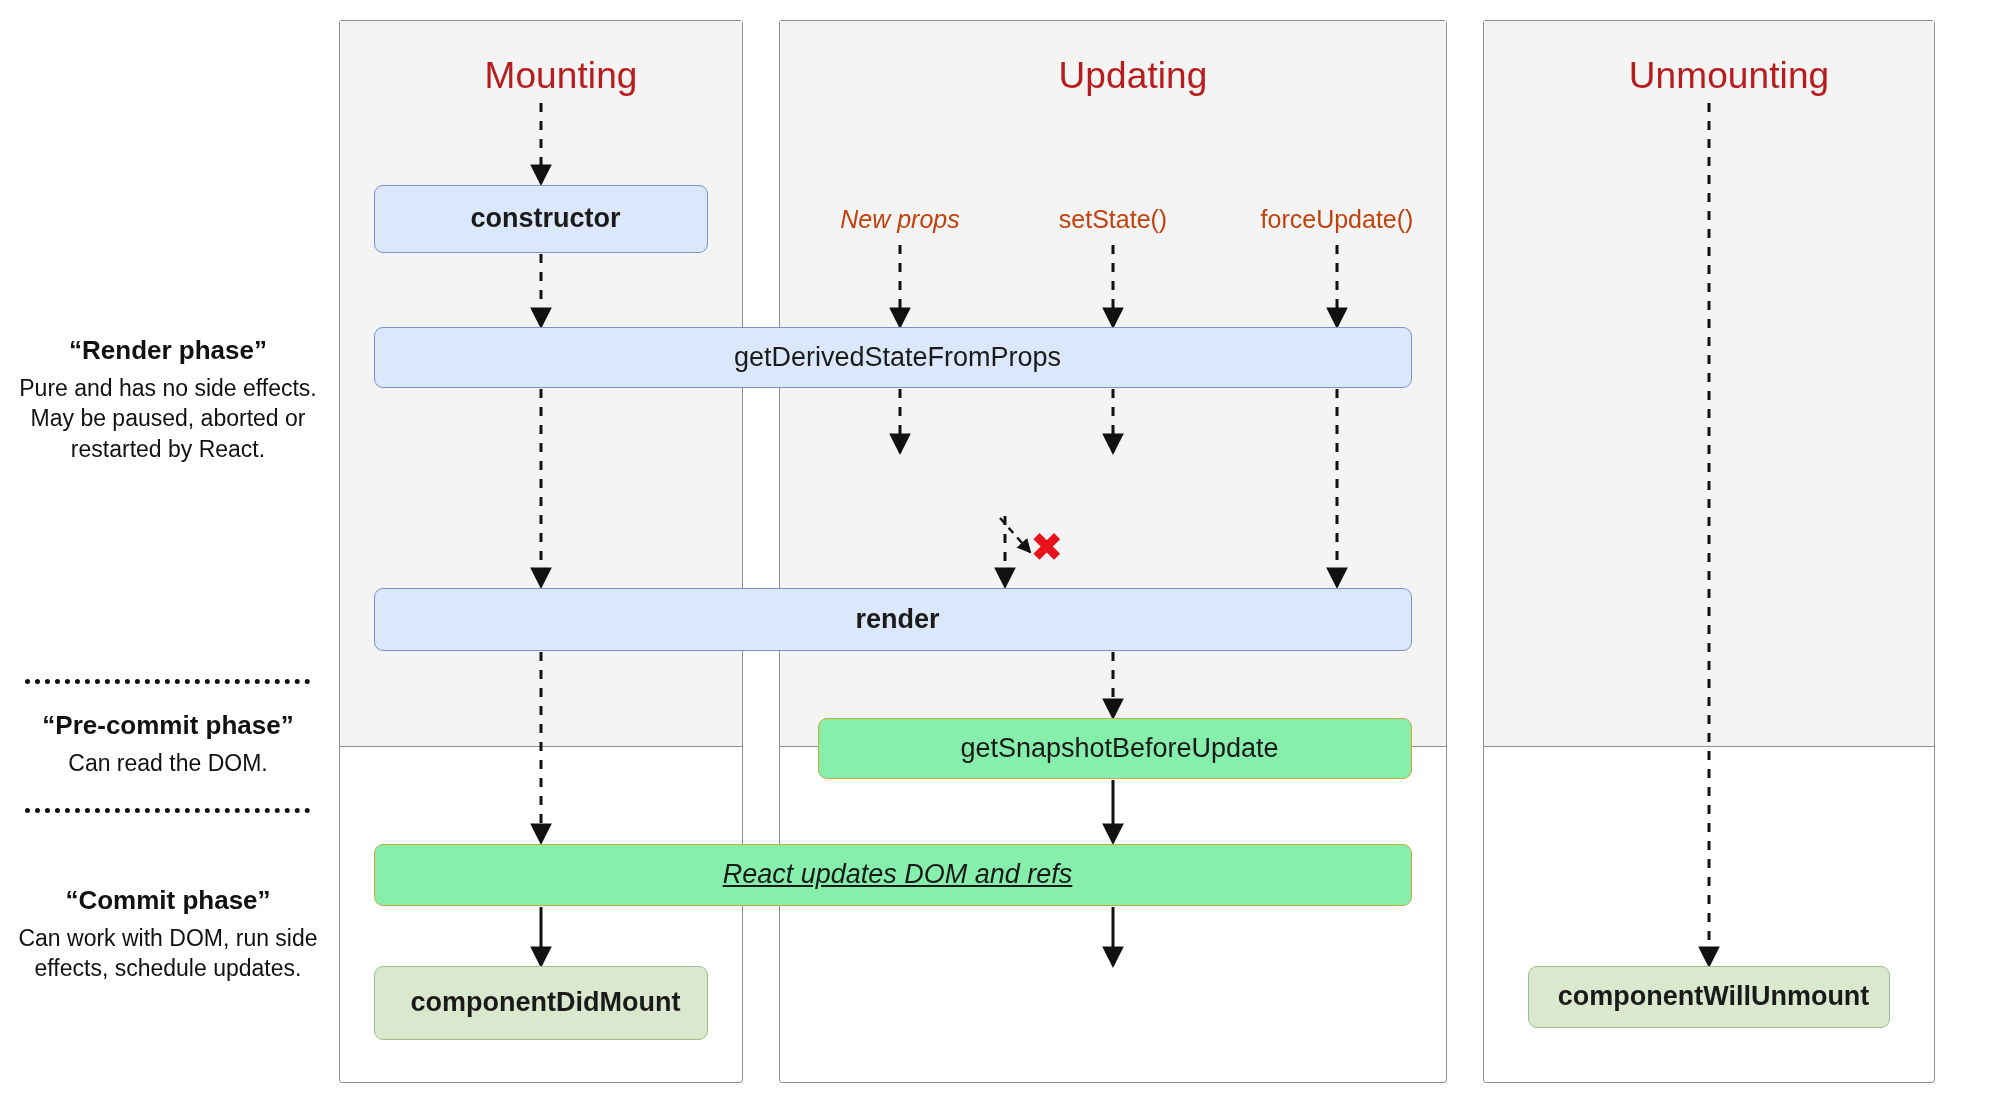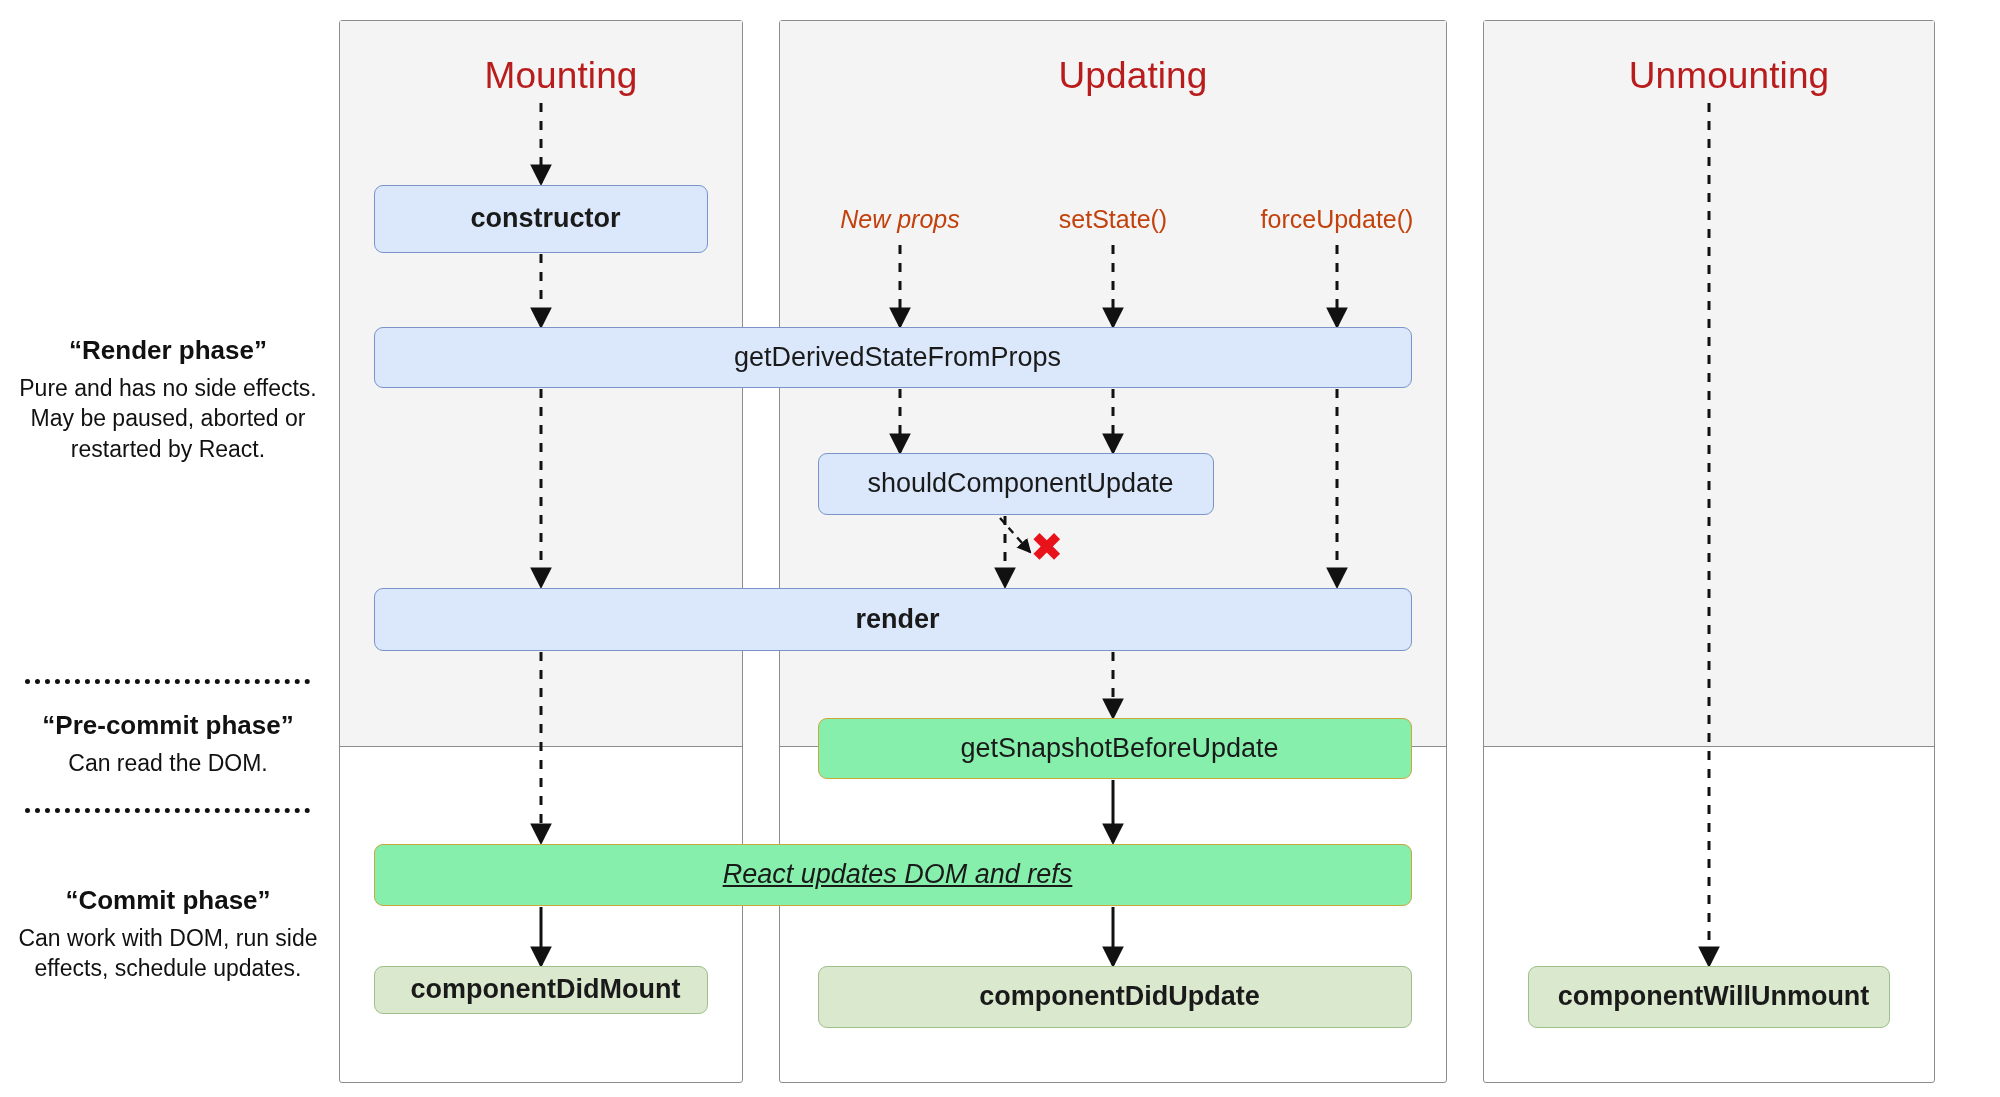--- a/index.html
+++ b/index.html
@@ -143,27 +143,25 @@
               color:#e8131a;line-height:1;font-family:'DejaVu Sans',sans-serif;">✖</div>
 
   <div class="trigger ital" style="left:780px;top:205px;width:240px;">New props</div>
   <div class="trigger" style="left:993px;top:205px;width:240px;">setState()</div>
   <div class="trigger" style="left:1217px;top:205px;width:240px;">forceUpdate()</div>
 
   <div class="node blue bold" style="left:374px;top:185px;width:334px;height:68px;">constructor</div>
 
   <div class="node blue" style="left:374px;top:327px;width:1038px;height:61px;">getDerivedStateFromProps</div>
 
-  <div class="node blue" style="left:818px;top:453px;width:396px;height:62px;">shouldComponentUpdate</div>
 
   <div class="node blue bold" style="left:374px;top:588px;width:1038px;height:63px;">render</div>
 
   <div class="node yellow" style="left:818px;top:718px;width:594px;height:61px;">getSnapshotBeforeUpdate</div>
 
   <div class="node yellow ital" style="left:374px;top:844px;width:1038px;height:62px;">React updates DOM and refs</div>
 
-  <div class="node green bold" style="left:374px;top:966px;width:334px;height:48px;">componentDidMount</div>
+  <div class="node green bold" style="left:374px;top:966px;width:334px;height:74px;">componentDidMount</div>
 
-  <div class="node green bold" style="left:818px;top:966px;width:594px;height:62px;">componentDidUpdate</div>
 
   <div class="node green bold" style="left:1528px;top:966px;width:362px;height:62px;">componentWillUnmount</div>
 
 </div>
 
 </body></html>

